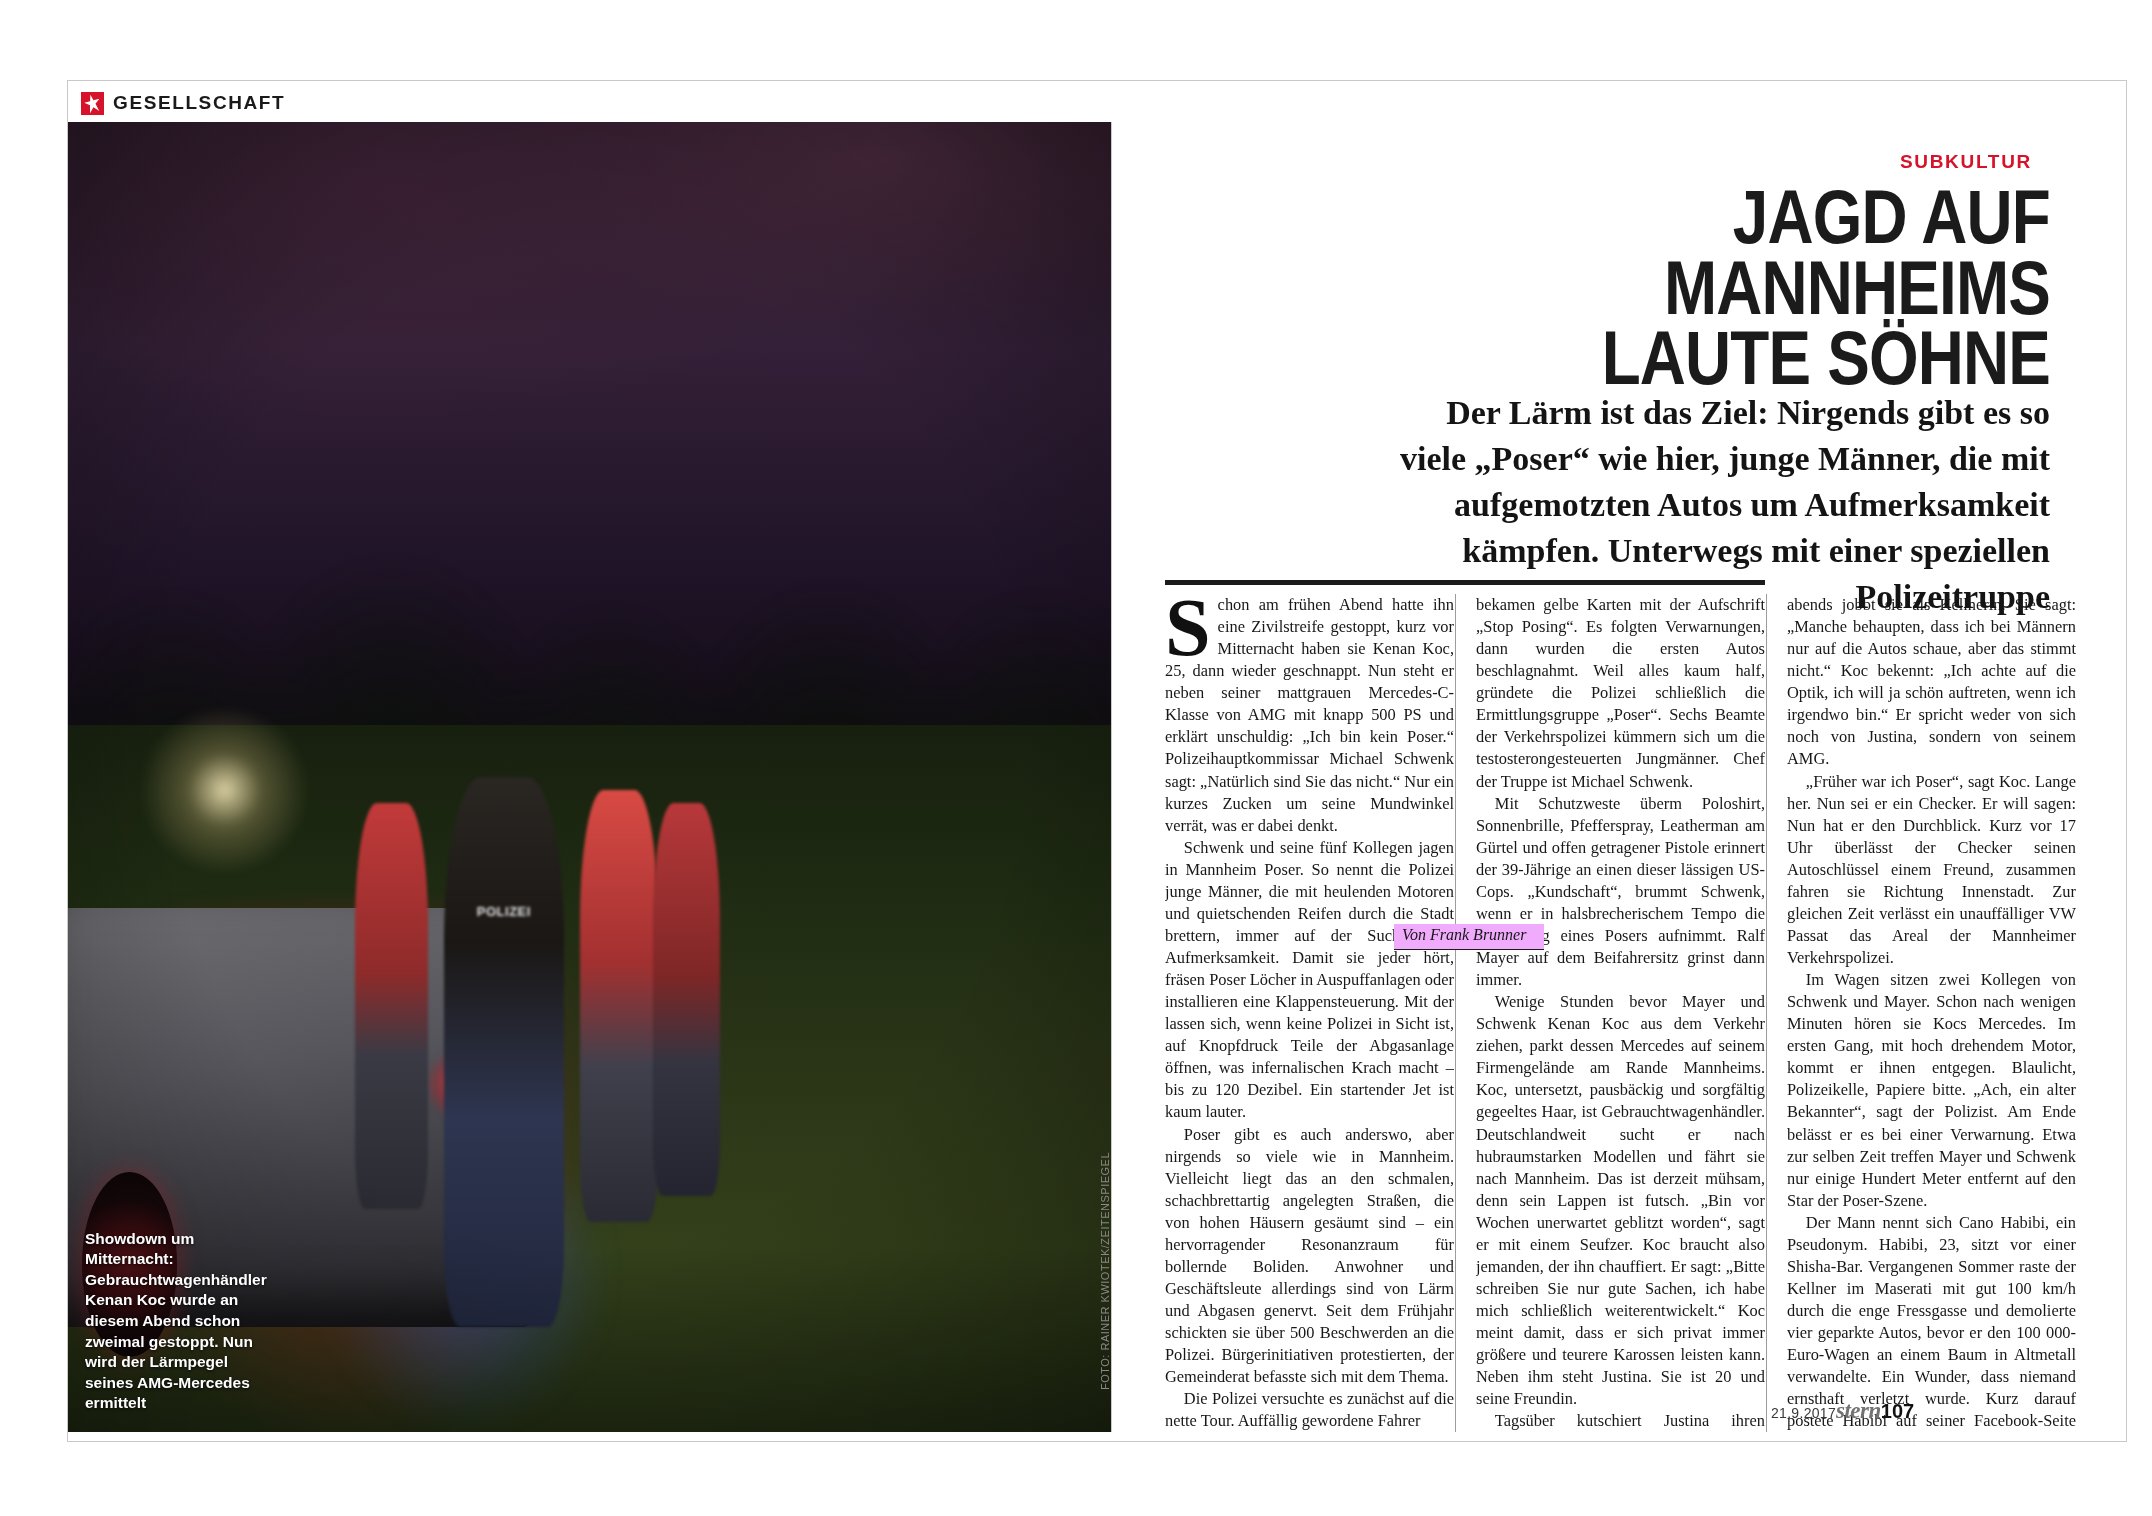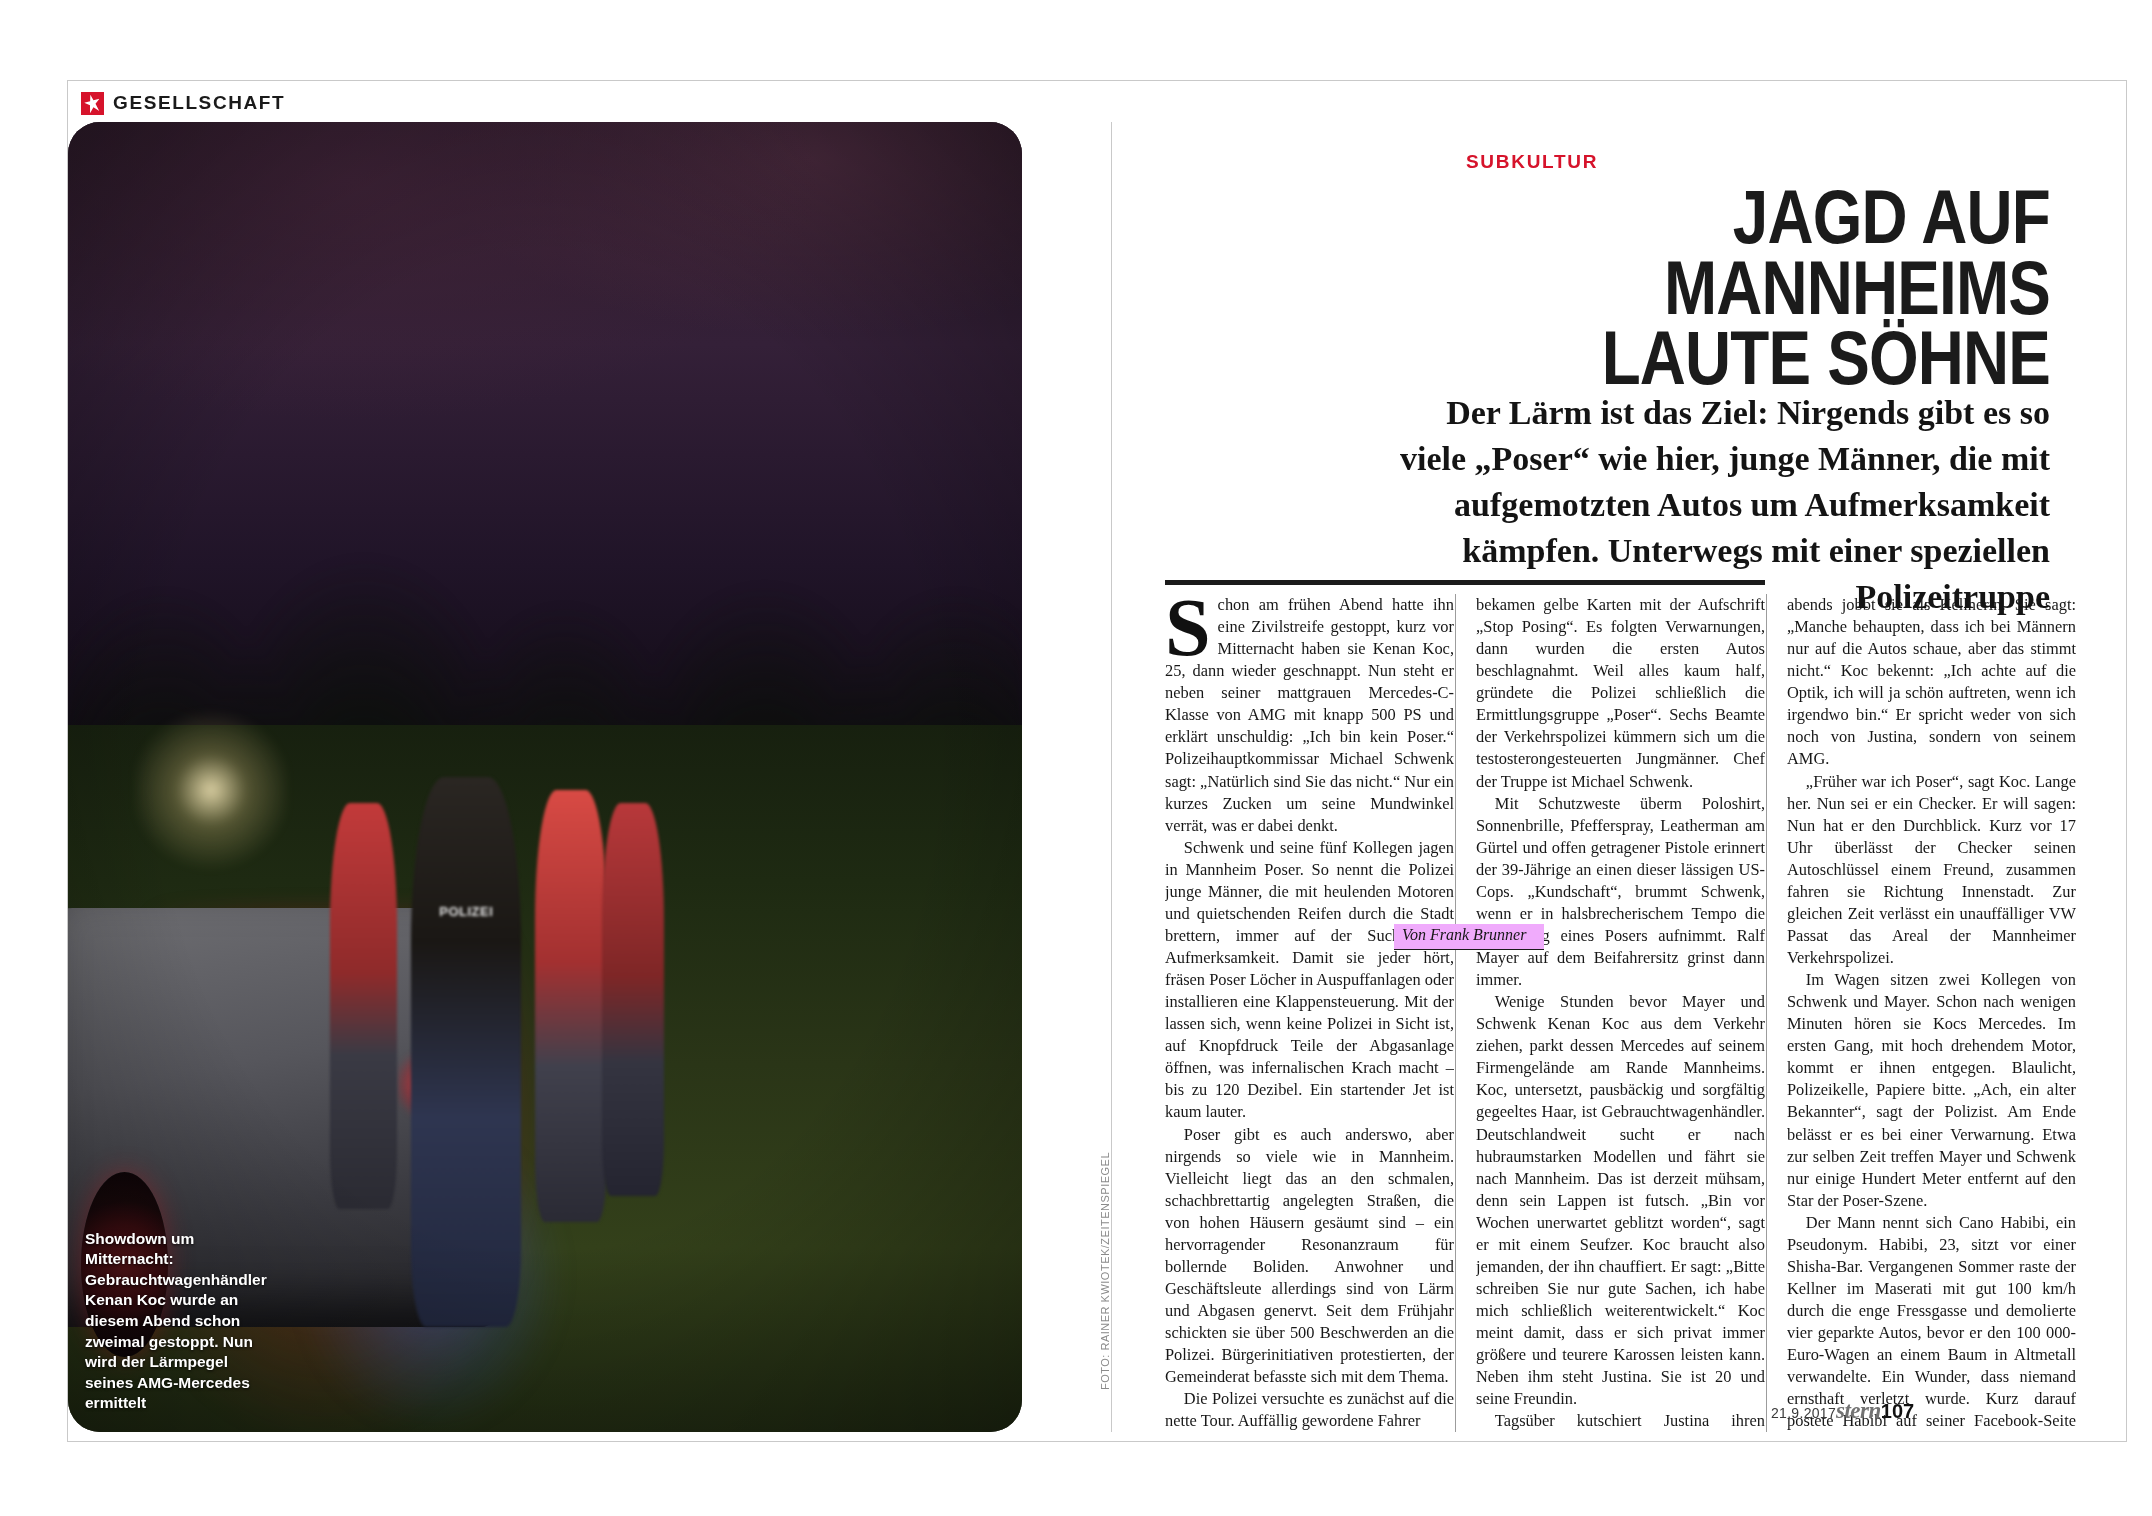--- a/index.html
+++ b/index.html
@@ -60,24 +60,23 @@
     font-weight:bold;
     font-size:19px;
     letter-spacing:1.6px;
     color:#1a1a1a;
   }
 
   
   .photo {
     position:absolute;
     left:47px; top:122px;
-    width:954px; height:1310px;
+    width:1044px; height:1310px;
     overflow:hidden;
     background:#404040;
-    border-radius:32px;
   }
   .sky {
     position:absolute; left:0; top:0; width:100%; height:47%;
     background:
       radial-gradient(ellipse 70% 55% at 30% 10%, #3d2236 0%, rgba(61,34,54,0) 70%),
       radial-gradient(ellipse 55% 40% at 78% 6%, #4a2a3e 0%, rgba(74,42,62,0) 72%),
       linear-gradient(180deg,#2b1a29 0%, #342038 36%, #201428 72%, #120c16 100%);
   }
   .treeline {
     position:absolute; left:0; top:26%; width:100%; height:30%;
@@ -196,22 +195,23 @@
   }
   .gutter-rule {
     position:absolute;
     left:1090px; top:122px;
     width:1px; height:1310px;
     background:#c9c9c9;
   }
 
   .kicker {
     position:absolute;
-    left:340px; top:29px;
+    left:320px; top:29px;
     width:586px;
+    text-align:right;
     font-family:"Liberation Sans", sans-serif;
     font-weight:bold;
     font-size:19px;
     letter-spacing:1.7px;
     color:#d6132b;
   }
   .headline {
     position:absolute;
     left:96px; top:60px;
     width:828px;

